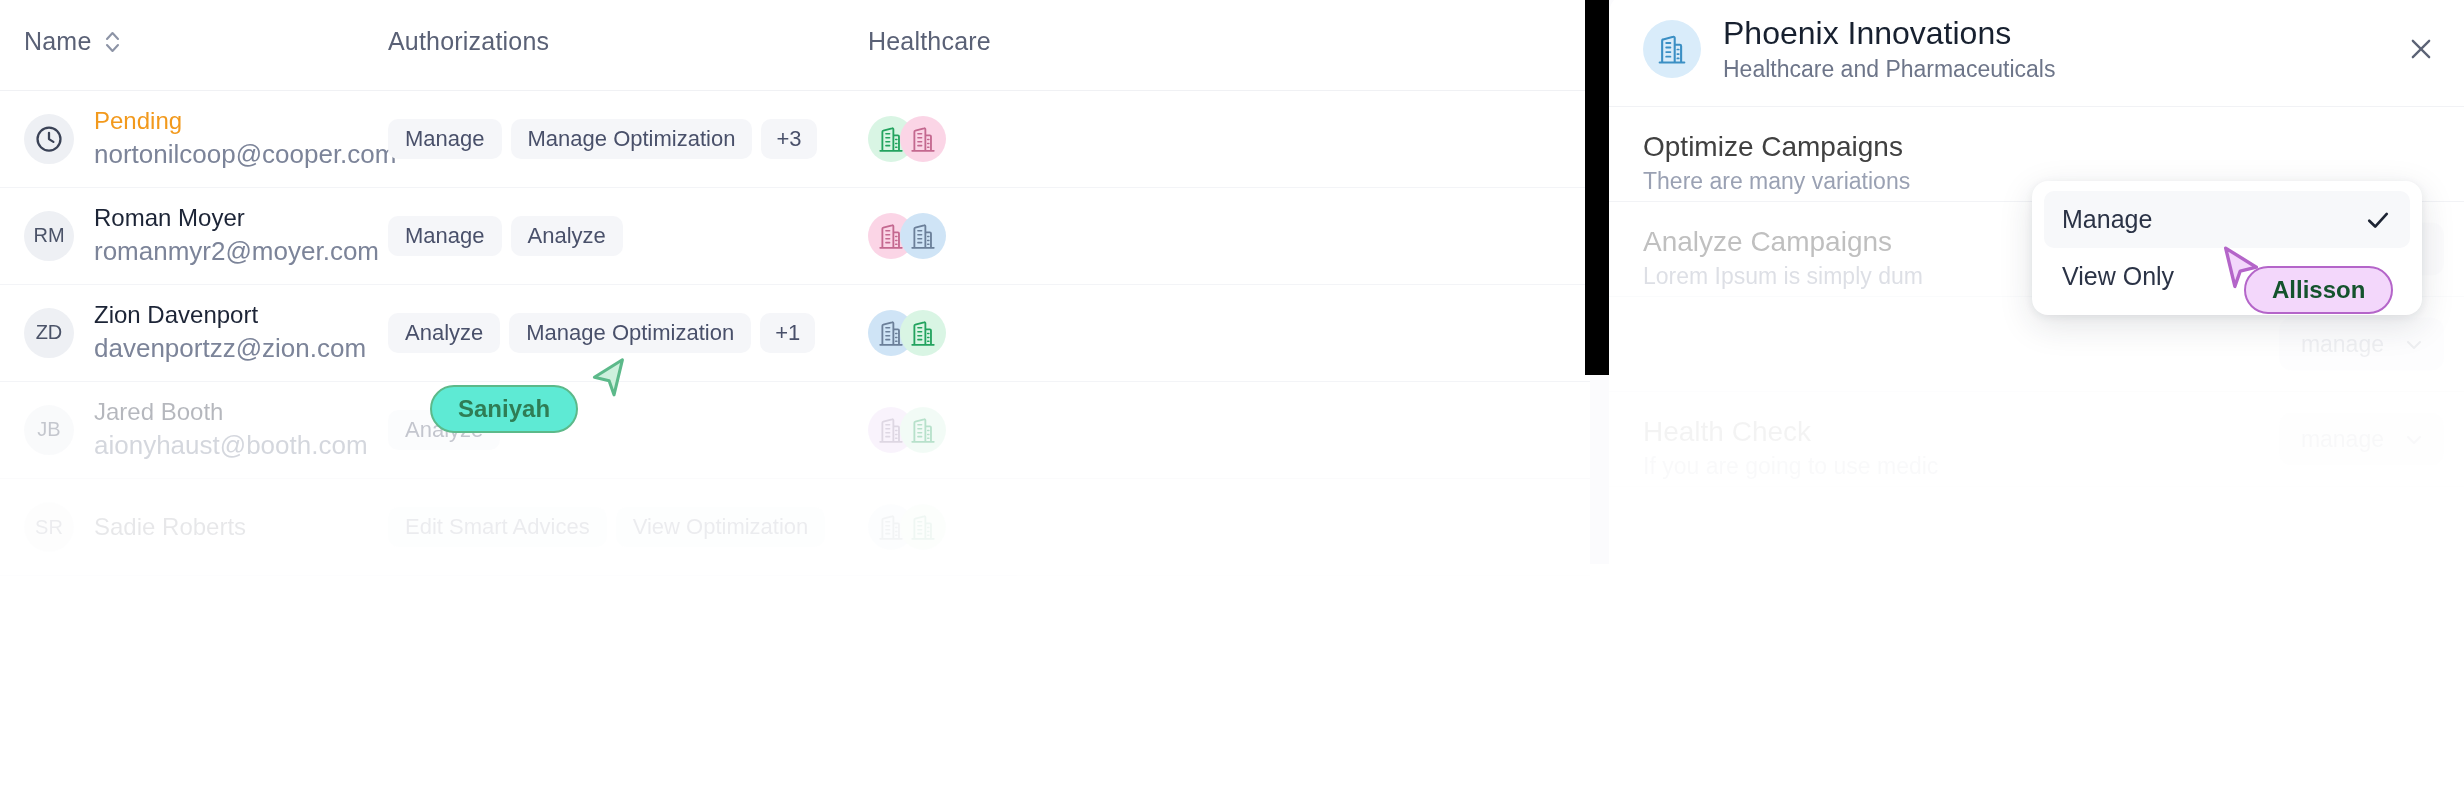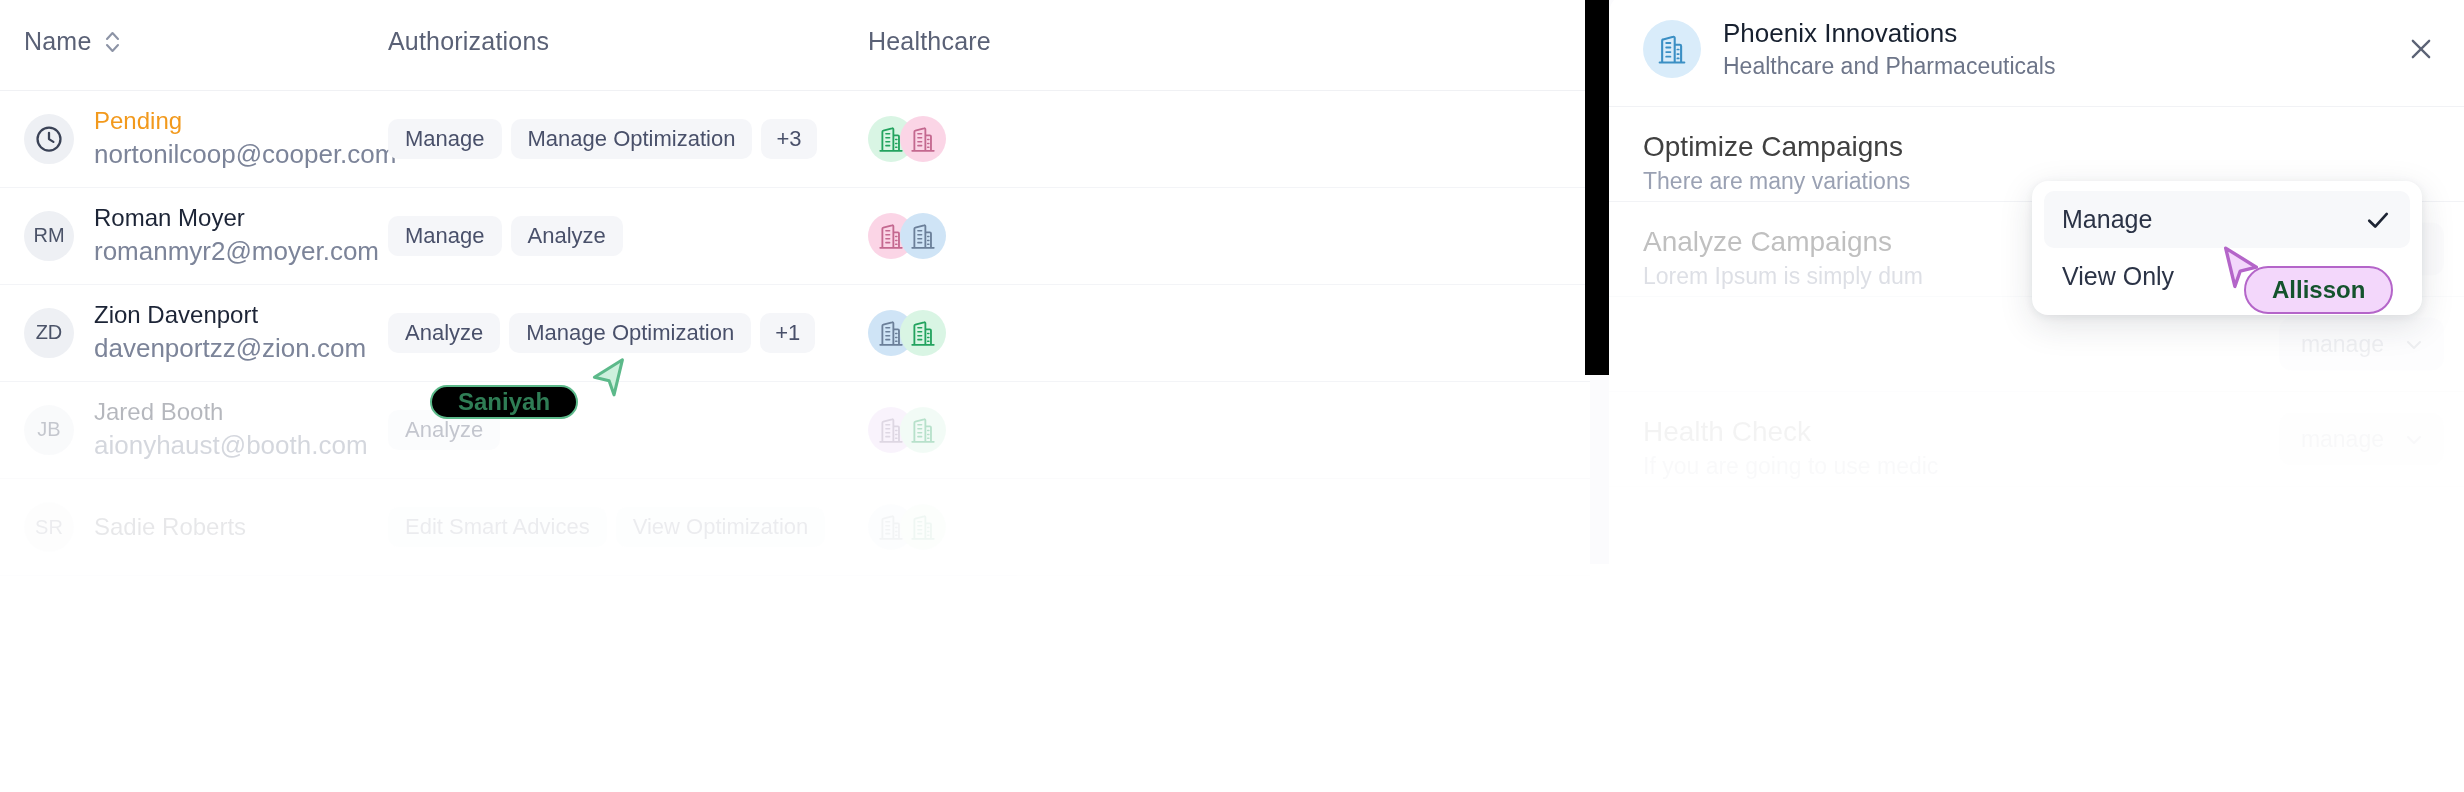--- a/index.html
+++ b/index.html
@@ -100,21 +100,21 @@
     border-bottom: 1px solid #f1f2f5;
     display: flex; align-items: center;
     padding: 0 34px;
   }
   .org-ico {
     width: 58px; height: 58px; border-radius: 50%;
     background: #d9ecfa; display: flex; align-items: center; justify-content: center;
     flex: 0 0 auto; margin-right: 22px;
   }
   .org-txt { display: flex; flex-direction: column; gap: 3px; }
-  .org-title { font-size: 26px; color: #17202f; line-height: 1.2; }
+  .org-title { font-size: 32px; color: #17202f; line-height: 1.2; }
   .org-sub { font-size: 23px; color: #6d7589; line-height: 1.25; }
   .close-btn {
     position: absolute; right: 34px; top: 50%; transform: translateY(-50%);
     width: 38px; height: 38px; display: flex; align-items: center; justify-content: center;
     cursor: pointer;
   }
 
   .perm-row {
     position: relative; height: 95px;
     border-bottom: 1px solid #f2f3f6;
@@ -160,23 +160,23 @@
   }
   .tag-allisson {
     position: absolute; left: 2244px; top: 266px; z-index: 41;
     background: #f3d7fb; border: 2px solid #b465c9;
     color: #14532d; font-size: 24px; font-weight: 700;
     padding: 10px 26px; border-radius: 999px; line-height: 1;
   }
   .cursor-green { position: absolute; left: 586px; top: 355px; z-index: 20; }
   .tag-saniyah {
     position: absolute; left: 430px; top: 385px; z-index: 21;
-    background: #000000; border: 2px solid #5cb98a;
+    background: #5eead4; border: 2px solid #5cb98a;
     color: #2f7d55; font-size: 24px; font-weight: 700;
-    padding: 3px 26px; border-radius: 999px 999px 999px 999px; line-height: 1;
+    padding: 10px 26px; border-radius: 999px 999px 999px 999px; line-height: 1;
   }
 
   .fade-bottom {
     position: absolute; left: 0; bottom: 0; width: 1600px; height: 120px;
     background: linear-gradient(to bottom, rgba(255,255,255,0), #ffffff 78%);
     pointer-events: none; z-index: 10;
   }
 </style>
 </head>
 <body>

